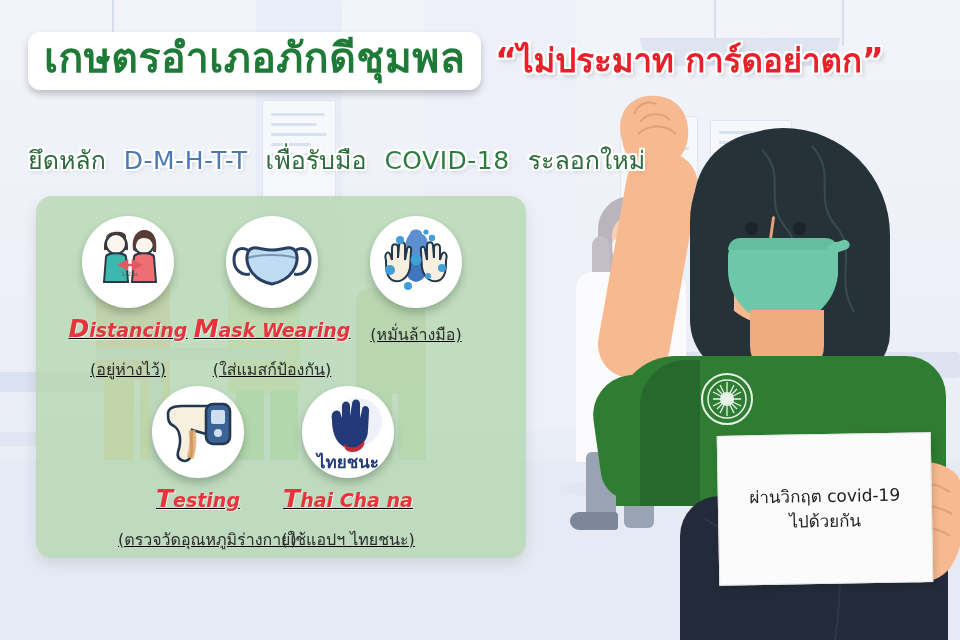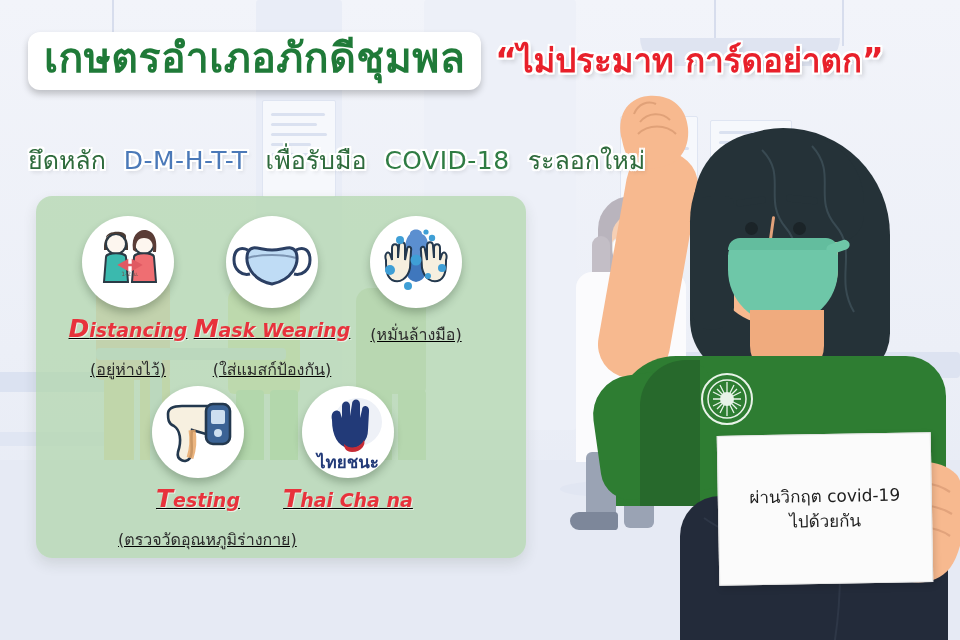--- a/index.html
+++ b/index.html
@@ -484,20 +484,21 @@
       <svg width="92" height="92" viewBox="0 0 92 92">
         <circle cx="56" cy="36" r="24" fill="#eef1f7"></circle>
         <path d="M30 34 C28 26, 34 22, 38 26 L40 32 L40 20 C40 14, 48 14, 48 20 L48 30 L50 18 C50 12, 58 12, 58 18 L58 32 L60 24 C60 18, 68 19, 67 26 L66 44 C66 56, 56 64, 46 62 C36 60, 30 50, 30 34 Z" fill="#223a78"></path>
         <path d="M42 58 C48 64, 58 62, 62 54 C64 58, 60 66, 50 66 C44 66, 42 62, 42 58 Z" fill="#c62b35"></path>
         <text x="46" y="82" text-anchor="middle" font-size="17" fill="#223a78" font-family="'DejaVu Sans','Liberation Sans',sans-serif" font-weight="bold">ไทยชนะ</text>
       </svg>
     </div>
     <div class="m-label">
       <span class="cap">T</span><span>hai Cha na</span>
     </div>
+    <div class="m-sub">(ใช้แอปฯ ไทยชนะ)</div>
   </div>
 
   <div class="title-wrap">
     <div class="title-main">เกษตรอำเภอภักดีชุมพล</div>
     <div class="title-quote">“ไม่ประมาท  การ์ดอย่าตก”</div>
   </div>
 
   <div class="subtitle">
     <span class="seg">ยึดหลัก</span>
     <span class="seg dmhtt">D-M-H-T-T</span>

